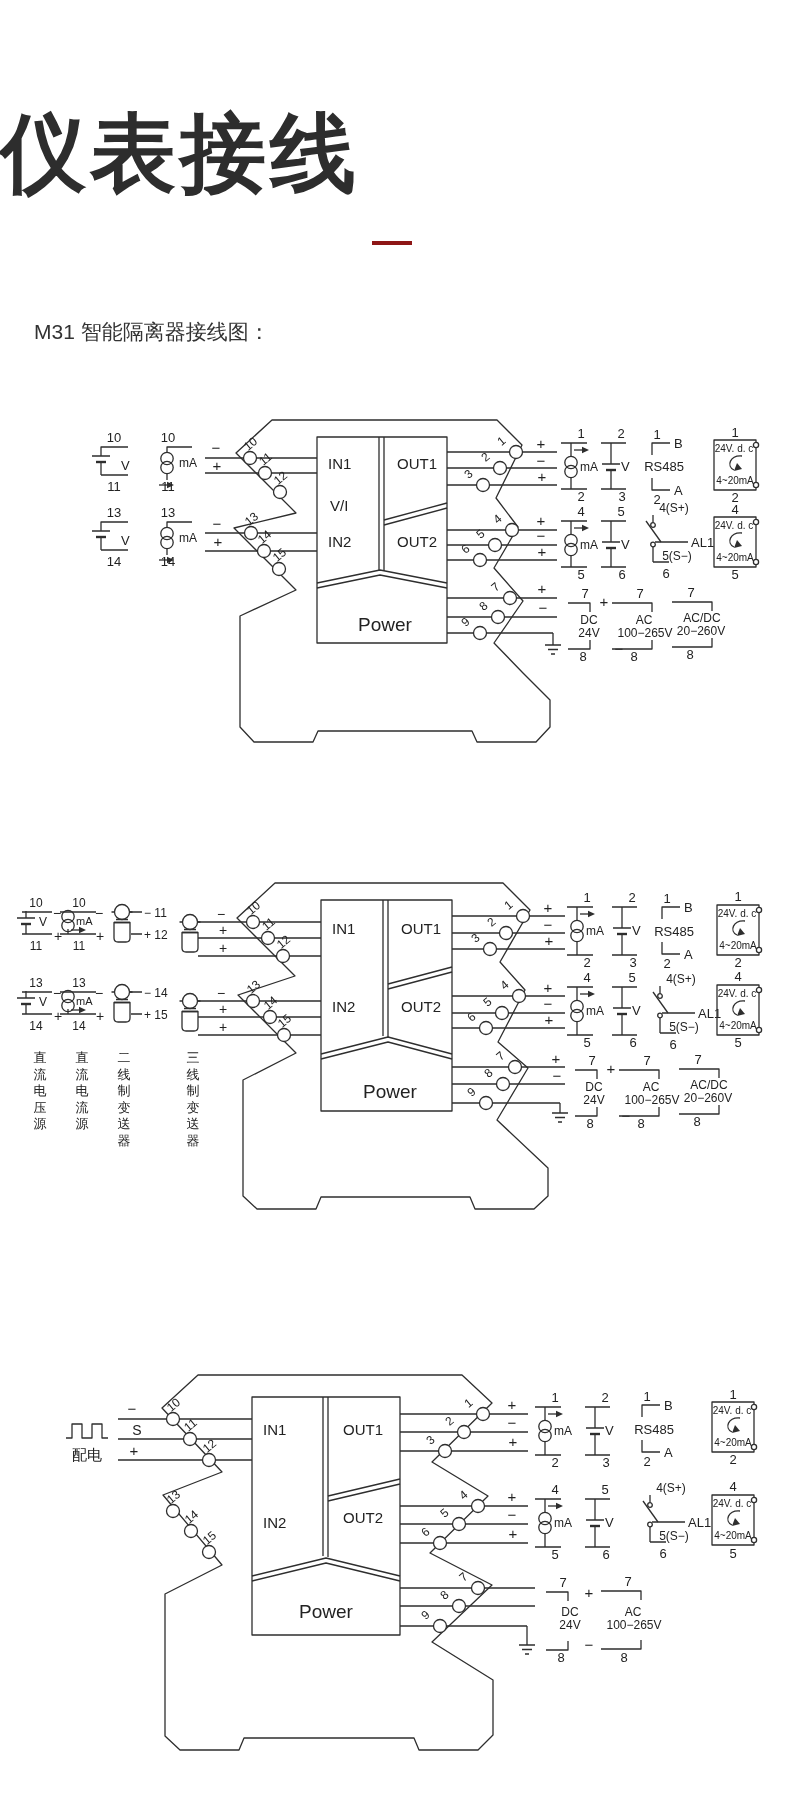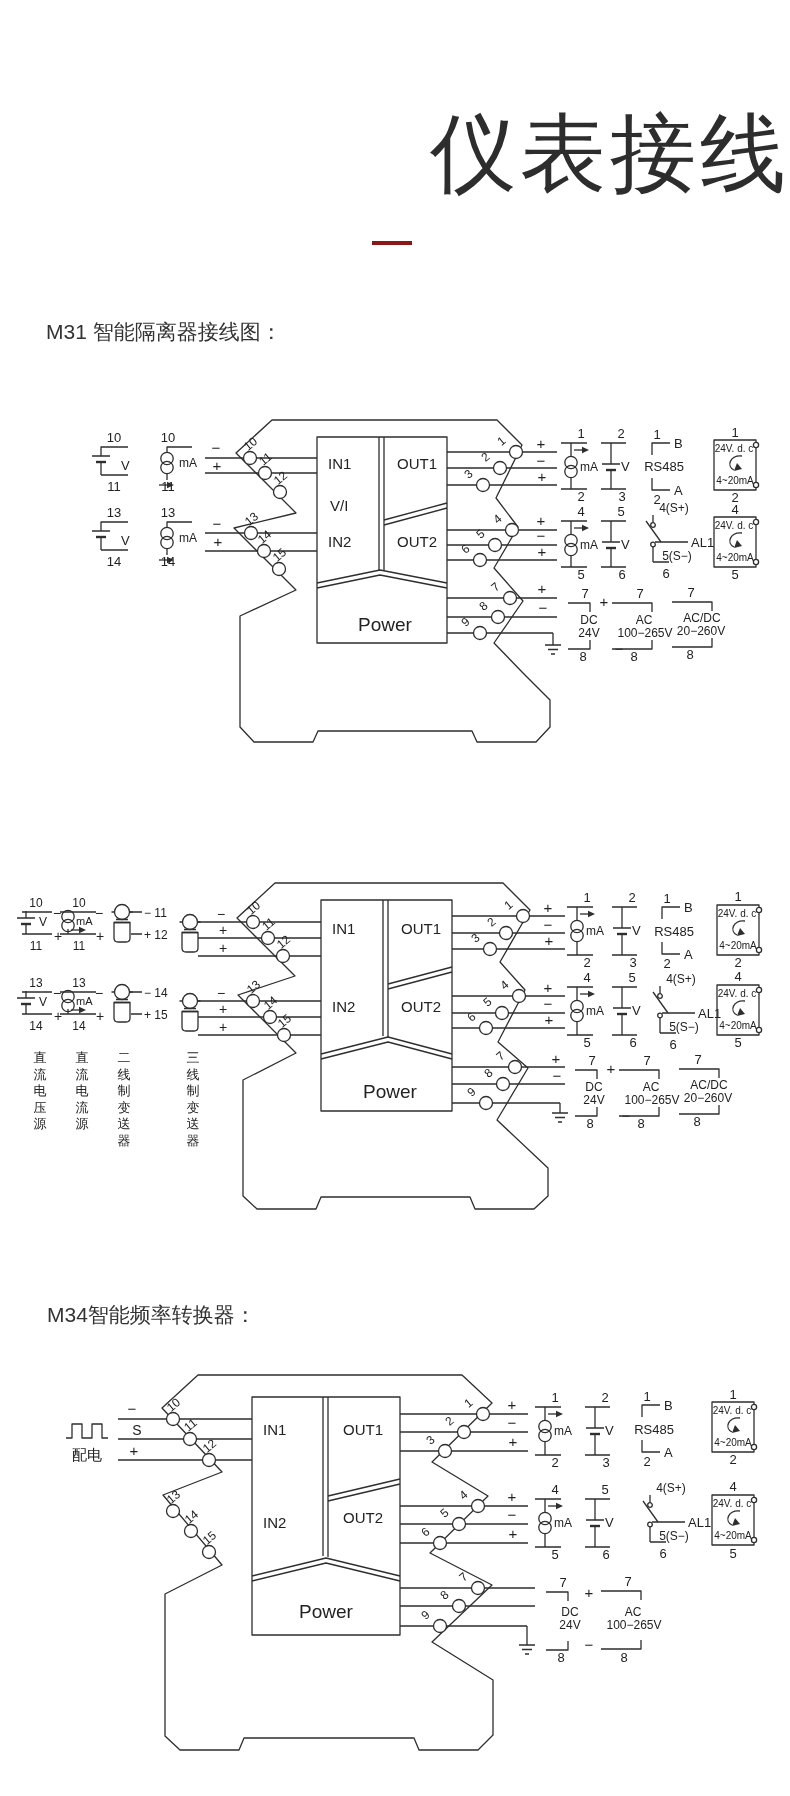--- a/index.html
+++ b/index.html
@@ -1,20 +1,20 @@
 <!DOCTYPE html>
 <html><head>
 <meta charset="utf-8">
 <style>
   html,body{margin:0;padding:0;background:#fff}
   .page{position:relative;width:790px;height:1796px;background:#fff;overflow:hidden;font-family:"Liberation Sans","DejaVu Sans",sans-serif}
-  .title{position:absolute;top:96px;left:0;width:100%;text-align:right;font-size:86px;font-weight:normal;color:#2d2d2d;letter-spacing:4px}
+  .title{position:absolute;top:96px;left:0;width:100%;text-align:left;font-size:86px;font-weight:bold;color:#2d2d2d;letter-spacing:4px}
   .rule{position:absolute;left:372px;top:241px;width:40px;height:4px;background:#8e1616}
   .h2{position:absolute;font-size:21px;color:#333}
-  #h-m31{left:46px;top:318px}
+  #h-m31{left:34px;top:318px}
   #h-m33{left:33px;top:797px}
   #h-m34{left:47px;top:1301px}
   svg{position:absolute;left:0}
   #svg-m31{top:400px}
   #svg-m33{top:840px}
   #svg-m34{top:1340px}
   svg text{fill:#222;font-family:"Liberation Sans","DejaVu Sans",sans-serif}
   .ln{fill:none;stroke:#2e2e2e;stroke-width:1.3;stroke-linejoin:round}
   .thick{stroke-width:2.4}
   .term{fill:#fff;stroke:#2e2e2e;stroke-width:1.3}
@@ -483,21 +483,20 @@
     </g>
     <g>
       <path class="ln" d="M679,1069 H719 V1078 M679,1114 H719 V1105"></path>
       <text class="s13 mid" x="698" y="1064">7</text>
       <text class="s12 mid" x="709" y="1089">AC/DC</text>
       <text class="s12 mid" x="708" y="1102">20−260V</text>
       <text class="s13 mid" x="697" y="1126">8</text>
     </g>
   </svg>
 
-  <div class="h2" id="h-m34">M34智能频率转换器：</div>
 
   <svg id="svg-m34" width="790" height="456" viewBox="0 1340 790 456">
     <g>
       <path class="ln" d="M198,1375 L462,1375 L492,1403 L432,1462 L488,1496 L430,1553 L492,1585 L432,1642 L493,1680 L493,1735 L478,1750 L419,1750 L414,1738 L244,1738 L239,1750 L180,1750 L165,1736 L165,1594 L222,1565 L163,1495 L222,1472 L162,1408 Z"></path>
     </g>
 
     <g>
       <use href="#d-sq" x="66" y="1424"></use>
       <text class="s15 mid" x="87" y="1460">配电</text>
     </g>

